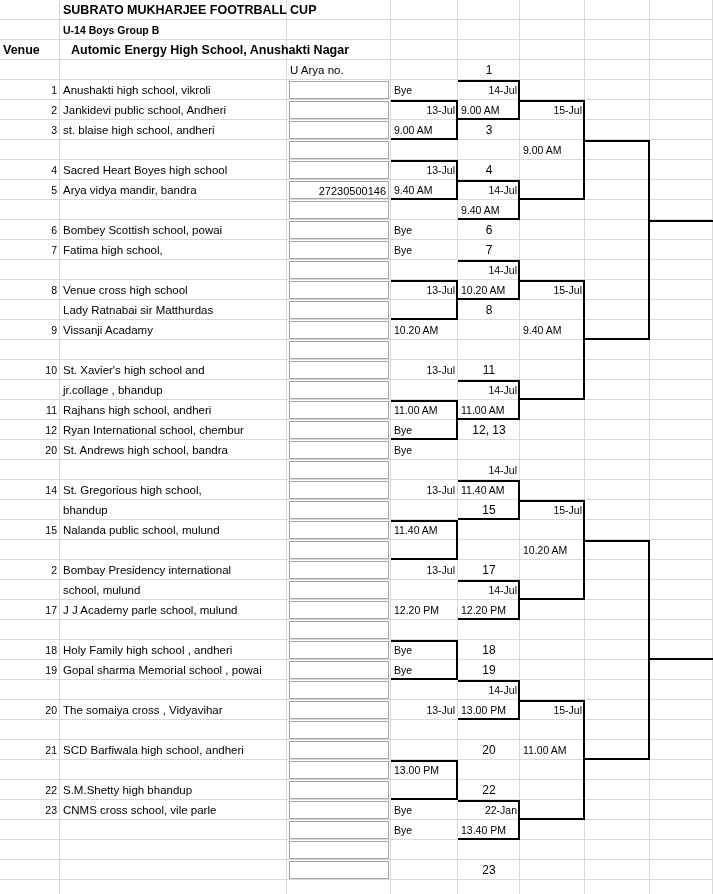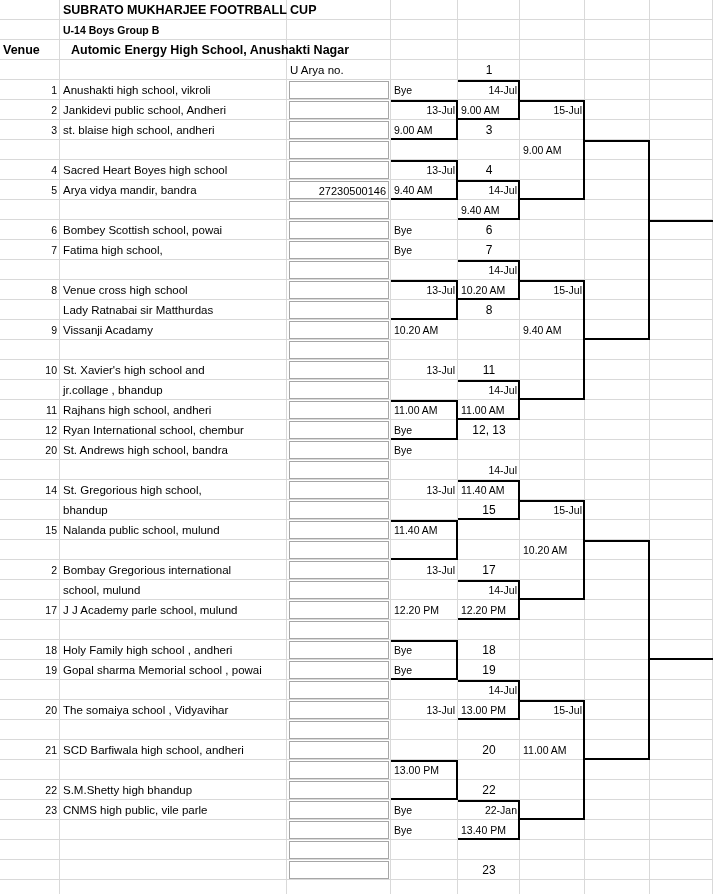--- a/index.html
+++ b/index.html
@@ -457,36 +457,36 @@
       <div class="tx r t-num" style="left: 0px; top: 420px; width: 60px; height: 20px;">12</div>
       <div class="tx l t-team" style="left: 60px; top: 420px; width: 240px; height: 20px;">Ryan International school, chembur</div>
       <div class="tx r t-num" style="left: 0px; top: 440px; width: 60px; height: 20px;">20</div>
       <div class="tx l t-team" style="left: 60px; top: 440px; width: 240px; height: 20px;">St. Andrews high school, bandra</div>
       <div class="tx r t-num" style="left: 0px; top: 480px; width: 60px; height: 20px;">14</div>
       <div class="tx l t-team" style="left: 60px; top: 480px; width: 240px; height: 20px;">St. Gregorious high school,</div>
       <div class="tx l t-team" style="left: 60px; top: 500px; width: 240px; height: 20px;">bhandup</div>
       <div class="tx r t-num" style="left: 0px; top: 520px; width: 60px; height: 20px;">15</div>
       <div class="tx l t-team" style="left: 60px; top: 520px; width: 240px; height: 20px;">Nalanda public school, mulund</div>
       <div class="tx r t-num" style="left: 0px; top: 560px; width: 60px; height: 20px;">2</div>
-      <div class="tx l t-team" style="left: 60px; top: 560px; width: 240px; height: 20px;">Bombay Gregorious international</div>
+      <div class="tx l t-team" style="left: 60px; top: 560px; width: 240px; height: 20px;">Bombay Presidency international</div>
       <div class="tx l t-team" style="left: 60px; top: 580px; width: 240px; height: 20px;">school, mulund</div>
       <div class="tx r t-num" style="left: 0px; top: 600px; width: 60px; height: 20px;">17</div>
       <div class="tx l t-team" style="left: 60px; top: 600px; width: 240px; height: 20px;">J J Academy parle school, mulund</div>
       <div class="tx r t-num" style="left: 0px; top: 640px; width: 60px; height: 20px;">18</div>
       <div class="tx l t-team" style="left: 60px; top: 640px; width: 240px; height: 20px;">Holy Family high school , andheri</div>
       <div class="tx r t-num" style="left: 0px; top: 660px; width: 60px; height: 20px;">19</div>
       <div class="tx l t-team" style="left: 60px; top: 660px; width: 240px; height: 20px;">Gopal sharma Memorial school , powai</div>
       <div class="tx r t-num" style="left: 0px; top: 700px; width: 60px; height: 20px;">20</div>
-      <div class="tx l t-team" style="left: 60px; top: 700px; width: 240px; height: 20px;">The somaiya school , Vidyavihar</div>
+      <div class="tx l t-team" style="left: 60px; top: 700px; width: 240px; height: 20px;">The somaiya cross , Vidyavihar</div>
       <div class="tx r t-num" style="left: 0px; top: 740px; width: 60px; height: 20px;">21</div>
       <div class="tx l t-team" style="left: 60px; top: 740px; width: 240px; height: 20px;">SCD Barfiwala high school, andheri</div>
       <div class="tx r t-num" style="left: 0px; top: 780px; width: 60px; height: 20px;">22</div>
       <div class="tx l t-team" style="left: 60px; top: 780px; width: 240px; height: 20px;">S.M.Shetty high bhandup</div>
       <div class="tx r t-num" style="left: 0px; top: 800px; width: 60px; height: 20px;">23</div>
-      <div class="tx l t-team" style="left: 60px; top: 800px; width: 240px; height: 20px;">CNMS high public, vile parle</div>
+      <div class="tx l t-team" style="left: 60px; top: 800px; width: 240px; height: 20px;">CNMS cross school, vile parle</div>
       <div class="udbox" style="left: 289px; top: 81px; width: 100px; height: 18px;"></div>
       <div class="udbox" style="left: 289px; top: 101px; width: 100px; height: 18px;"></div>
       <div class="udbox" style="left: 289px; top: 121px; width: 100px; height: 18px;"></div>
       <div class="udbox" style="left: 289px; top: 141px; width: 100px; height: 18px;"></div>
       <div class="udbox" style="left: 289px; top: 161px; width: 100px; height: 18px;"></div>
       <div class="udbox" style="left: 289px; top: 181px; width: 100px; height: 18px;"></div>
       <div class="udbox" style="left: 289px; top: 201px; width: 100px; height: 18px;"></div>
       <div class="udbox" style="left: 289px; top: 221px; width: 100px; height: 18px;"></div>
       <div class="udbox" style="left: 289px; top: 241px; width: 100px; height: 18px;"></div>
       <div class="udbox" style="left: 289px; top: 261px; width: 100px; height: 18px;"></div>

